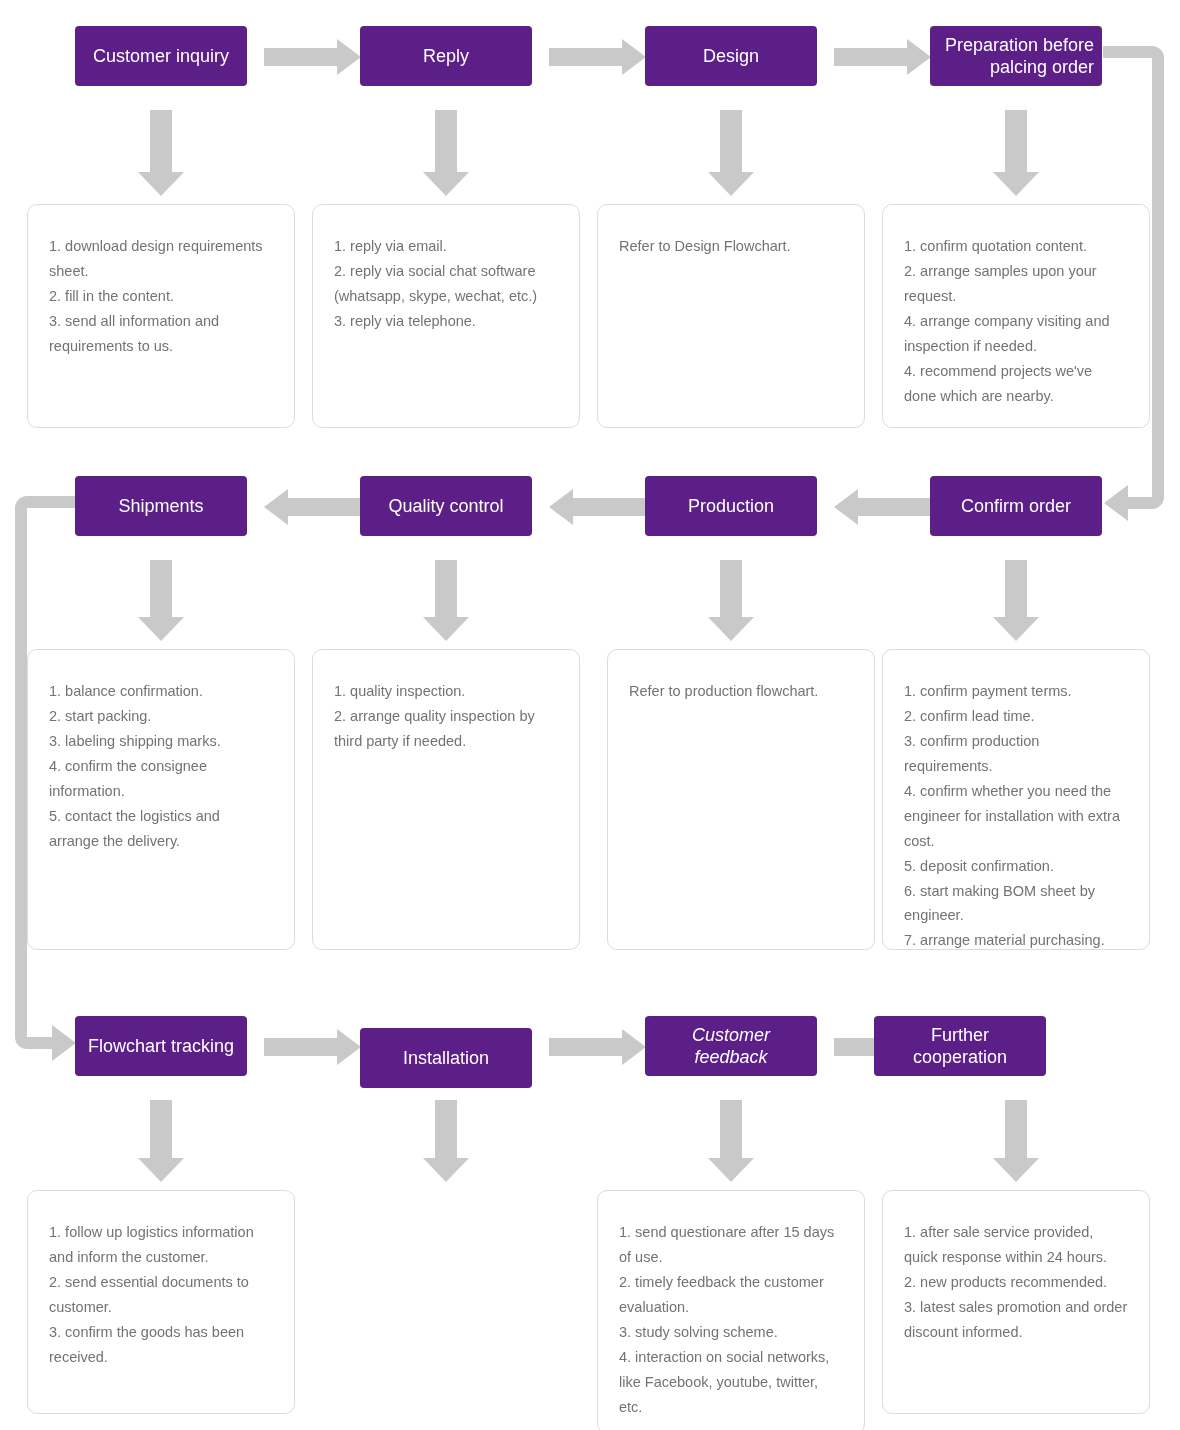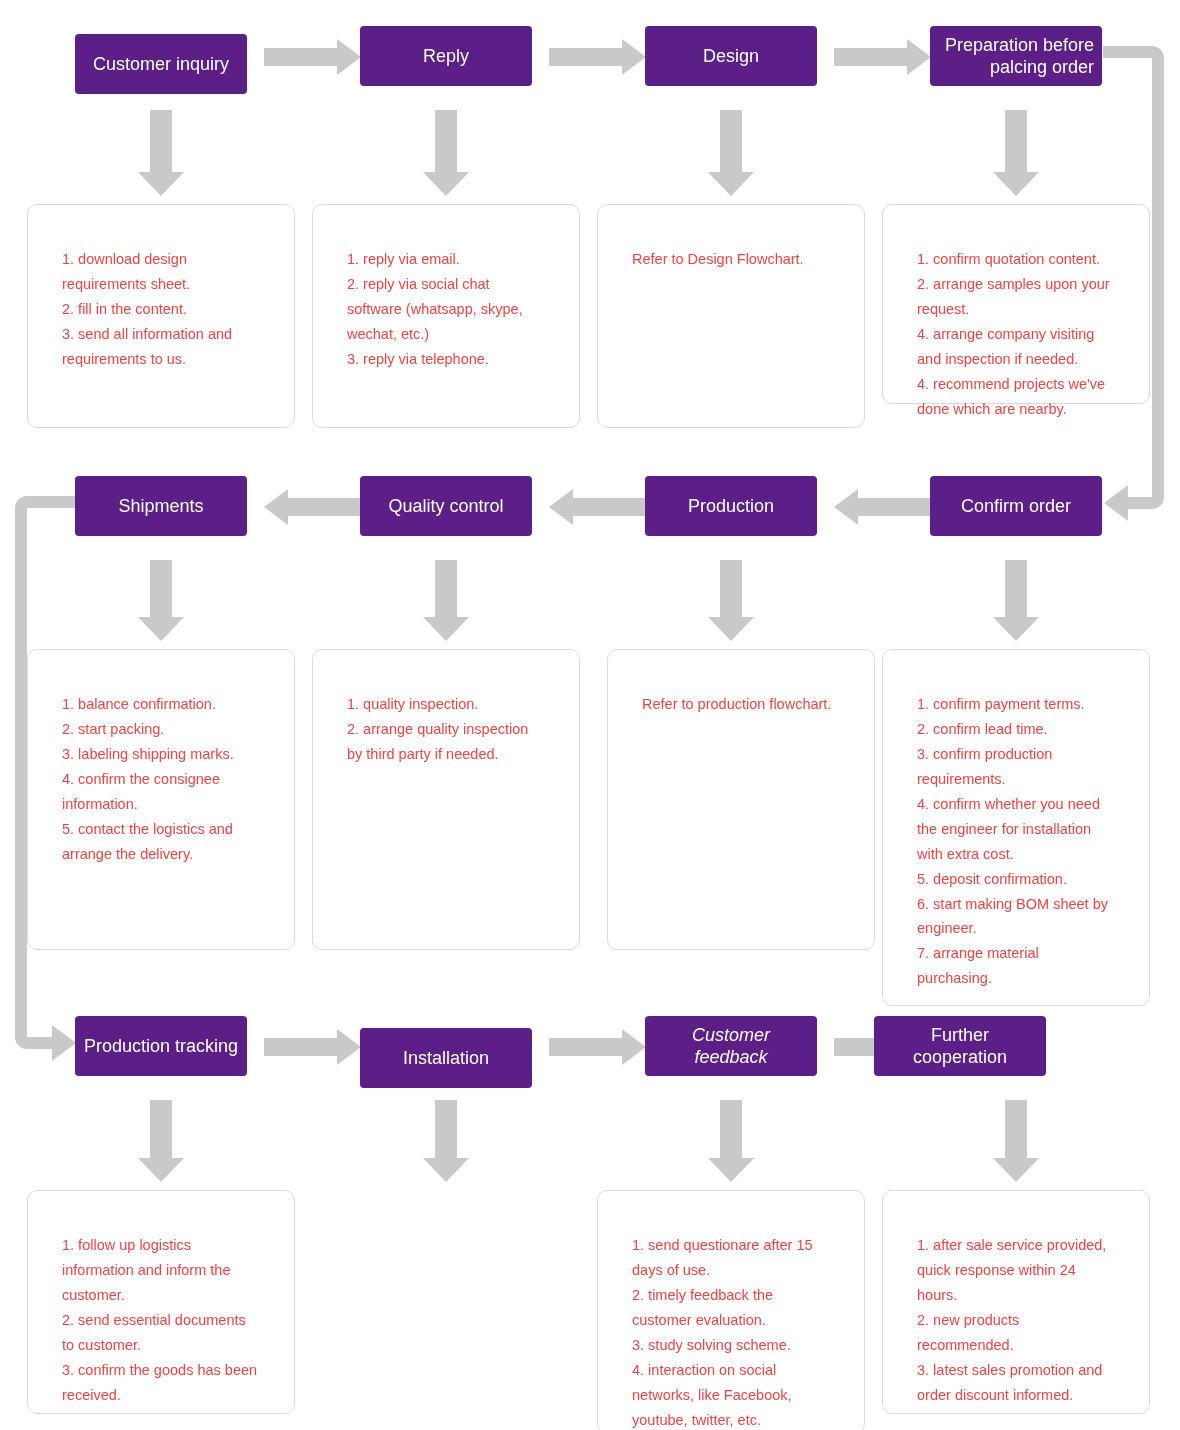--- a/index.html
+++ b/index.html
@@ -41,25 +41,25 @@
   .card {
     position: absolute;
     background: #ffffff;
     border: 1px solid #dcdcdc;
     border-radius: 10px;
     box-sizing: border-box;
     padding: 26px 18px 16px 18px;
     width: 268px;
   }
   .card-line {
-    color: #ef4444;
+    color: #737373;
     font-size: 14.5px;
     line-height: 1.72;
     white-space: pre-wrap;
-    margin: 16px;
+    margin: 3px;
   }
 
   
   #wires {
     position: absolute;
     left: 0;
     top: 0;
     width: 1180px;
     height: 1430px;
     pointer-events: none;
@@ -151,21 +151,21 @@
       <path d="M435 1100 H457 V1158 H469 L446 1182 L423 1158 H435 Z" fill="#C9C9C9"></path>
     </g>
     <g>
       <path d="M720 1100 H742 V1158 H754 L731 1182 L708 1158 H720 Z" fill="#C9C9C9"></path>
     </g>
     <g>
       <path d="M1005 1100 H1027 V1158 H1039 L1016 1182 L993 1158 H1005 Z" fill="#C9C9C9"></path>
     </g>
   </svg>
 
-  <div class="stage" style="left:75px; top:26px;margin-top:8px;">
+  <div class="stage" style="left:75px; top:26px;">
     <span>Customer inquiry</span>
   </div>
   <div class="stage" style="left:360px; top:26px;">
     <span>Reply</span>
   </div>
   <div class="stage" style="left:645px; top:26px;">
     <span>Design</span>
   </div>
   <div class="stage" style="left:930px; top:26px;text-align:right;">
     <span>Preparation before palcing order</span>
@@ -177,21 +177,21 @@
 3. send all information and requirements to us.</p>
   </div>
   <div class="card" style="left:312px; top:204px; height:224px;">
     <p class="card-line">1. reply via email.
 2. reply via social chat software (whatsapp, skype, wechat, etc.)
 3. reply via telephone.</p>
   </div>
   <div class="card" style="left:597px; top:204px; height:224px;">
     <p class="card-line">Refer to Design Flowchart.</p>
   </div>
-  <div class="card" style="left:882px; top:204px; height:200px;">
+  <div class="card" style="left:882px; top:204px; height:224px;">
     <p class="card-line">1. confirm quotation content.
 2. arrange samples upon your request.
 4. arrange company visiting and inspection if needed.
 4. recommend projects we've done which are nearby.</p>
   </div>
 
   <div class="stage" style="left:75px; top:476px;">
     <span>Shipments</span>
   </div>
   <div class="stage" style="left:360px; top:476px;">
@@ -211,32 +211,32 @@
 4. confirm the consignee information.
 5. contact the logistics and arrange the delivery.</p>
   </div>
   <div class="card" style="left:312px; top:649px; height:301px;">
     <p class="card-line">1. quality inspection.
 2. arrange quality inspection by third party if needed.</p>
   </div>
   <div class="card" style="left:607px; top:649px; height:301px;">
     <p class="card-line">Refer to production flowchart.</p>
   </div>
-  <div class="card" style="left:882px; top:649px; height:357px;">
+  <div class="card" style="left:882px; top:649px; height:301px;">
     <p class="card-line">1. confirm payment terms.
 2. confirm lead time.
 3. confirm production requirements.
 4. confirm whether you need the engineer for installation with extra cost.
 5. deposit confirmation.
 6. start making BOM sheet by engineer.
 7. arrange material purchasing.</p>
   </div>
 
   <div class="stage" style="left:75px; top:1016px;">
-    <span>Production tracking</span>
+    <span>Flowchart tracking</span>
   </div>
   <div class="stage" style="left:360px; top:1016px;margin-top:12px;">
     <span>Installation</span>
   </div>
   <div class="stage" style="left:645px; top:1016px;font-style:italic;">
     <span>Customer feedback</span>
   </div>
   <div class="stage" style="left:874px; top:1016px;">
     <span>Further cooperation</span>
   </div>

